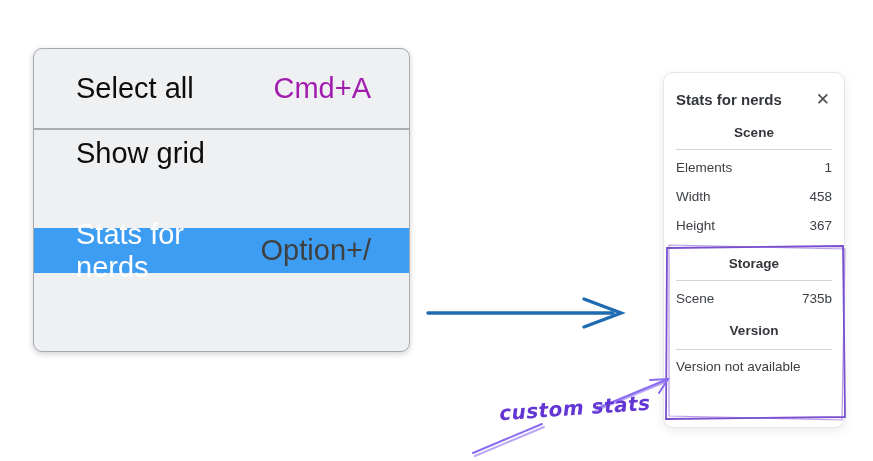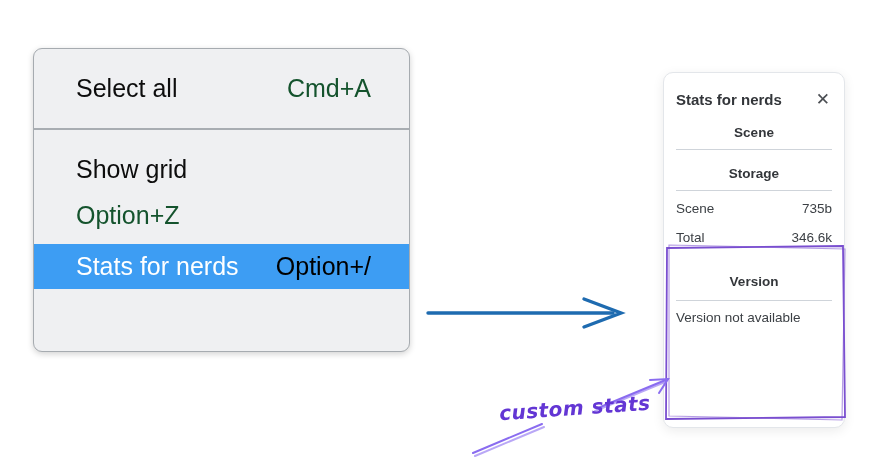--- a/index.html
+++ b/index.html
@@ -20,44 +20,44 @@
 
   
   .menu {
     position: absolute;
     left: 33px; top: 48px;
     width: 377px; height: 304px;
     background: #eff0f2;
     border: 1px solid #a6abb0;
     border-radius: 9px;
     box-shadow: 0 2px 6px rgba(0,0,0,0.18);
-    font-size: 25px;
+    font-size: 29px;
     color: #0d0d0d;
     overflow: hidden;
   }
   .menu-row {
     display: flex;
     justify-content: space-between;
     align-items: center;
     padding: 0 38px 0 42px;
     height: 46px;
   }
   .menu-row.first { height: 79px; }
   .menu-divider {
     border-top: 2px solid #a8adb2;
   }
-  .menu-section-2 { padding-top: 16px; }
+  .menu-section-2 { }
   .menu-row.highlighted {
     background: var(--menu-highlight);
     color: #ffffff;
     margin-top: 6px;
     height: 45px;
   }
-  .shortcut { color: #14532d; }
-  .menu-row.highlighted .shortcut { color: #000000; }
+  .shortcut { color: #a21caf; }
+  .menu-row.highlighted .shortcut { color: #404040; }
 
   
   .flow-arrow-svg { position: absolute; left: 425px; top: 294px; }
   .flow-arrow-svg path {
     stroke: var(--flow-arrow);
     stroke-width: 3.4;
     fill: none;
     stroke-linecap: round;
   }
 
@@ -101,21 +101,21 @@
     margin: 4px 0 2px;
   }
   .stat-rows { margin-top: 3px; }
   .stat-row {
     display: flex;
     justify-content: space-between;
     align-items: center;
     height: 29px;
   }
   .storage-header { margin-top: 16px; }
-  .version-header { margin-top: 22px; }
+  .version-header { margin-top: 10px; }
   .version-divider { margin-top: 6px; }
   .version-note { height: 29px; display: flex; align-items: center; margin-top: 0; }
 
   
   .annotation-box-svg { position: absolute; left: 659px; top: 240px; pointer-events: none; }
   .annotation-box-svg path {
     stroke: var(--annotation-box);
     fill: none;
     stroke-linecap: round;
   }
@@ -148,21 +148,20 @@
   <div class="menu-row first">
     <span>Select all</span>
     <span class="shortcut">Cmd+A</span>
   </div>
   <div class="menu-divider"></div>
   <div class="menu-section-2">
     <div class="menu-row">
       <span>Show grid</span>
     </div>
     <div class="menu-row">
-      <span class="shortcut">Option+Z</span>
     </div>
     <div class="menu-row highlighted">
       <span>Stats for nerds</span>
       <span class="shortcut">Option+/</span>
     </div>
   </div>
 </div>
 
 <svg class="flow-arrow-svg" width="210" height="40">
   <path d="M3,19 L188,19"></path>
@@ -170,31 +169,41 @@
 </svg>
 
 <div class="stats-panel">
   <div class="panel-title-row">
     <span class="panel-title">Stats for nerds</span>
     <button class="close-button"><span>✕</span></button>
   </div>
 
   <div class="section-header">Scene</div>
   <hr class="section-divider">
+  <div class="stat-rows">
+    <div class="stat-row">
+      <span>Elements</span>
+      <span>1</span>
+    </div>
+    <div class="stat-row">
+      <span>Width</span>
+      <span>458</span>
+    </div>
+    <div class="stat-row">
+      <span>Height</span>
+      <span>367</span>
+    </div>
+  </div>
 
   <div class="section-header storage-header">Storage</div>
   <hr class="section-divider">
   <div class="stat-rows">
     <div class="stat-row">
       <span>Scene</span>
       <span>735b</span>
-    </div>
-    <div class="stat-row">
-      <span>Total</span>
-      <span>346.6k</span>
     </div>
   </div>
 
   <div class="section-header version-header">Version</div>
   <hr class="section-divider version-divider">
   <div class="version-note">Version not available</div>
 </div>
 
 <svg class="annotation-box-svg" width="192" height="186">
   <path d="M8,8 L184,6 L186,177 L7,179 Z" stroke-width="1.8"></path>

